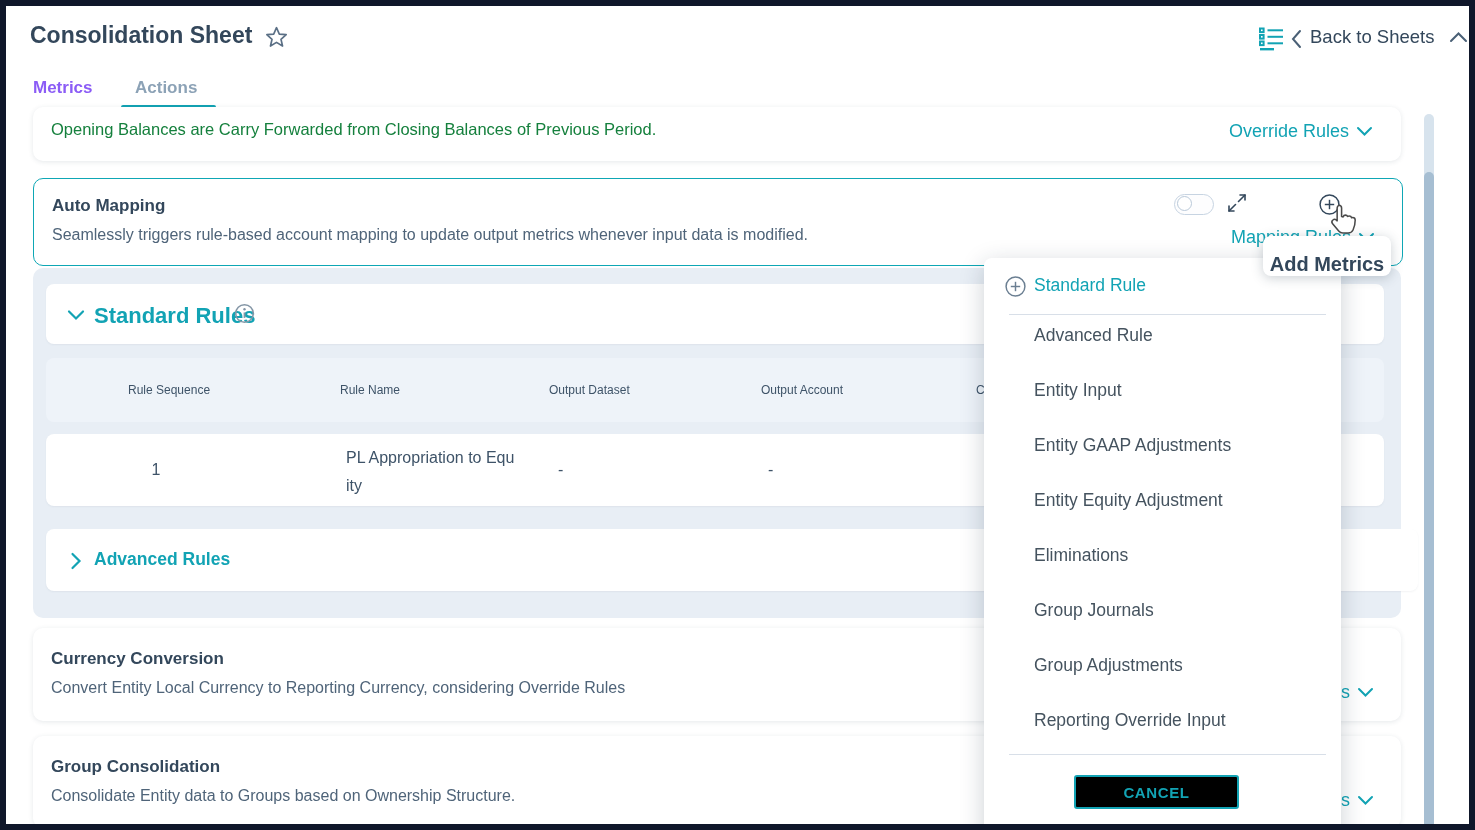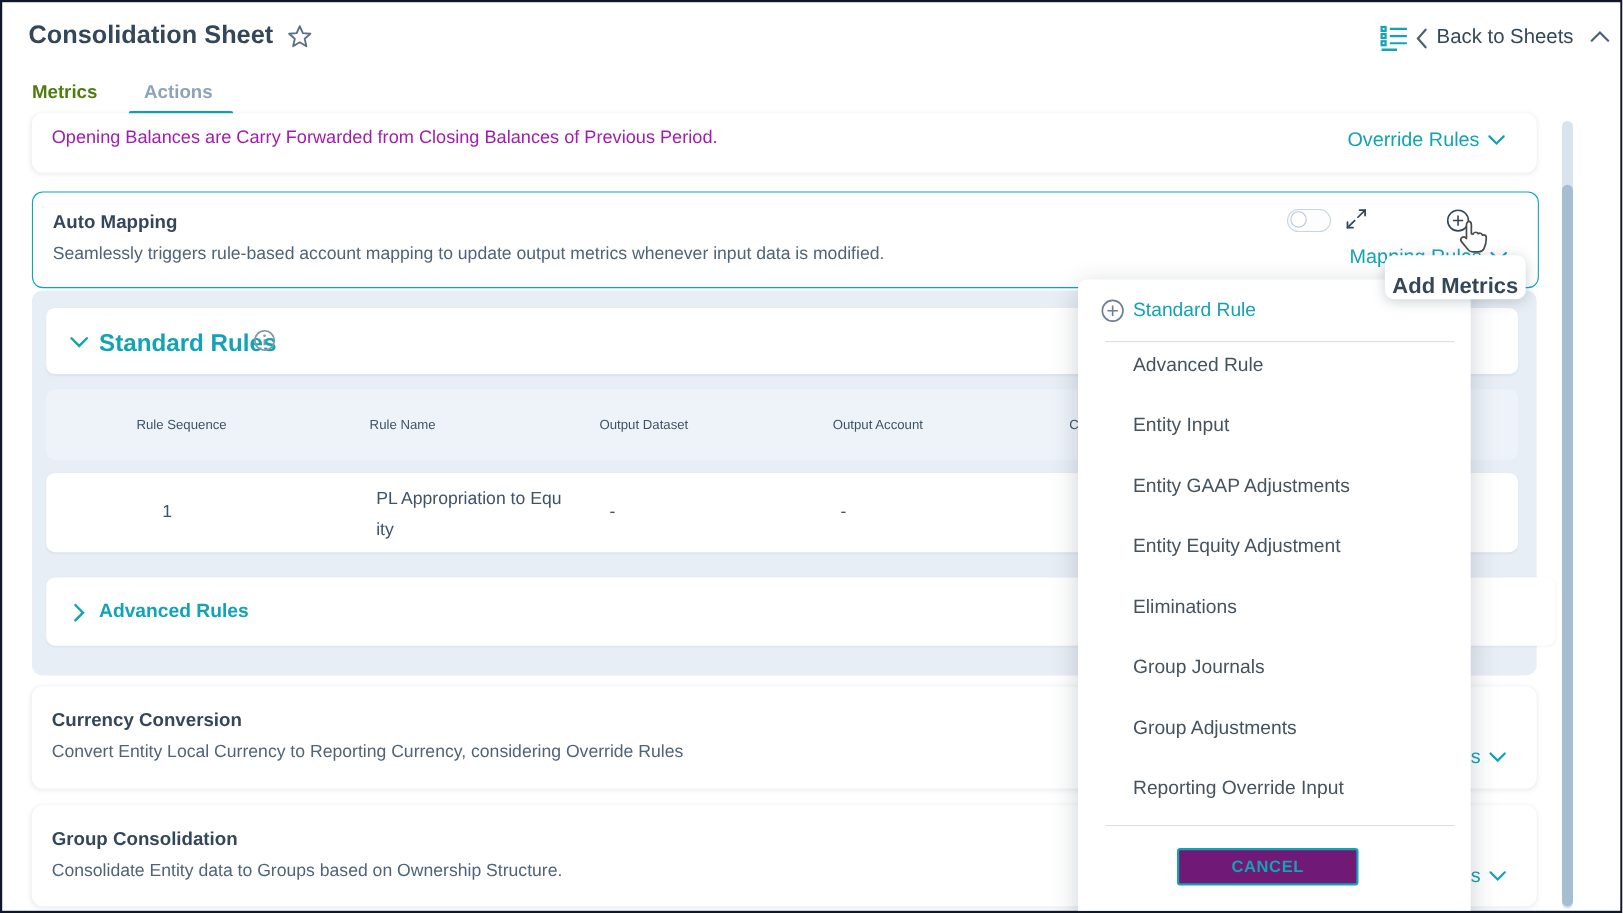--- a/index.html
+++ b/index.html
@@ -1,18 +1,18 @@
 <!DOCTYPE html>
 <html><head>
 <meta charset="utf-8">
 <style>
   html,body{margin:0;padding:0;background:#ffffff;}
   .page{
     position:relative;width:1475px;height:830px;box-sizing:border-box;
-    border:2px solid #0f172a;background:#ffffff;overflow:hidden;
+    border:6px solid #0f172a;background:#ffffff;overflow:hidden;
     font-family:"Liberation Sans","DejaVu Sans",sans-serif;color:#33475b;
   }
   .abs{position:absolute;}
   .card{position:absolute;background:#fff;border-radius:10px;box-shadow:0 1px 5px rgba(45,62,80,.12);}
   .subcard{position:absolute;background:#fff;border-radius:8px;box-shadow:0 1px 2px rgba(45,62,80,.06);}
   .teal{color:#12a3b4;}
   .sec-title{font-size:17px;font-weight:700;color:#33475b;}
   .sec-desc{font-size:16px;color:#4f6479;}
   .tlink{display:flex;align-items:center;gap:7px;color:#12a3b4;font-size:18px;cursor:pointer;white-space:nowrap;}
   .tab{font-size:17px;font-weight:600;cursor:pointer;}
@@ -47,26 +47,26 @@
   <svg class="abs" style="left:1284px;top:23px;" width="13" height="20" viewBox="0 0 13 20">
     <path d="M10 2 L3 10 L10 18" fill="none" stroke="#4a6076" stroke-width="2" stroke-linecap="round"></path>
   </svg>
 
   <div class="abs" style="left:1304px;top:20px;font-size:18.5px;color:#33475b;">Back to Sheets</div>
 
   <svg class="abs" style="left:1443px;top:25px;" width="19" height="13" viewBox="0 0 19 13">
     <path d="M2 10 L9.5 2.5 L17 10" fill="none" stroke="#4a6076" stroke-width="2" stroke-linecap="round"></path>
   </svg>
 
-  <div class="abs tab" style="left:27px;top:72px;color:#4d7c0f;">Metrics</div>
+  <div class="abs tab" style="left:27px;top:72px;color:#8b5cf6;">Metrics</div>
   <div class="abs tab" style="left:129px;top:72px;color:#8ca2b6;">Actions</div>
   <div class="abs" style="left:115px;top:99px;width:95px;height:4px;background:#12a3b4;border-radius:2px;"></div>
 
   <div class="card" style="left:27px;top:101px;width:1368px;height:54px;">
-    <div class="abs sec-desc" style="left:18px;top:13px;font-size:16.5px;color:#a21caf;">Opening Balances are Carry Forwarded from Closing Balances of Previous Period.</div>
+    <div class="abs sec-desc" style="left:18px;top:13px;font-size:16.5px;color:#15803d;">Opening Balances are Carry Forwarded from Closing Balances of Previous Period.</div>
     <div class="abs tlink" style="right:28px;top:14px;">
       <span>Override Rules</span>
       <svg width="17" height="11" viewBox="0 0 17 11">
         <path d="M2 2 L8.5 8.5 L15 2" fill="none" stroke="#12a3b4" stroke-width="2" stroke-linecap="round"></path>
       </svg>
     </div>
   </div>
 
   <div class="card" style="left:27px;top:172px;width:1368px;height:86px;border:1px solid #0ea7b5;box-shadow:none;">
     <div class="abs sec-title" style="left:18px;top:17px;">Auto Mapping</div>
@@ -177,21 +177,21 @@
       <div class="menu-item">Entity GAAP Adjustments</div>
       <div class="menu-item">Entity Equity Adjustment</div>
       <div class="menu-item">Eliminations</div>
       <div class="menu-item">Group Journals</div>
       <div class="menu-item">Group Adjustments</div>
       <div class="menu-item">Reporting Override Input</div>
     </div>
 
     <div class="dd-divider" style="top:496px;"></div>
 
-    <button class="abs" style="left:90px;top:517px;width:165px;height:34px;background:#701a75;border:2px solid #12a3b4;
+    <button class="abs" style="left:90px;top:517px;width:165px;height:34px;background:#000000;border:2px solid #12a3b4;
             border-radius:3px;color:#12a3b4;font-size:15px;font-weight:700;letter-spacing:.6px;cursor:pointer;
             font-family:inherit;">CANCEL</button>
   </div>
 
   <div class="abs" style="left:1257px;top:230px;width:128px;height:40px;background:#fff;border-radius:8px;
        box-shadow:0 2px 12px rgba(45,62,80,.25);z-index:60;display:flex;align-items:flex-end;justify-content:center;
        font-size:20px;color:#33475b;font-weight:bold;">
     <span>Add Metrics</span>
   </div>
 

